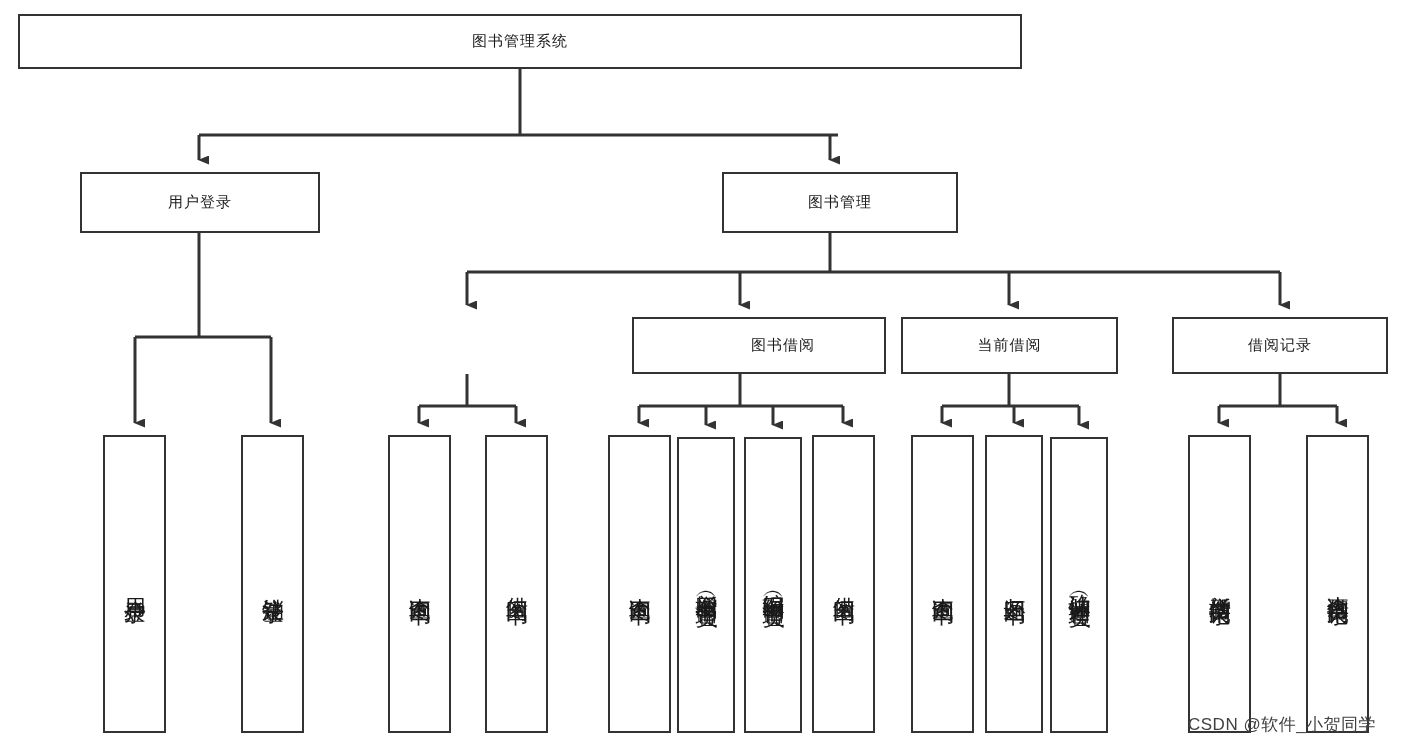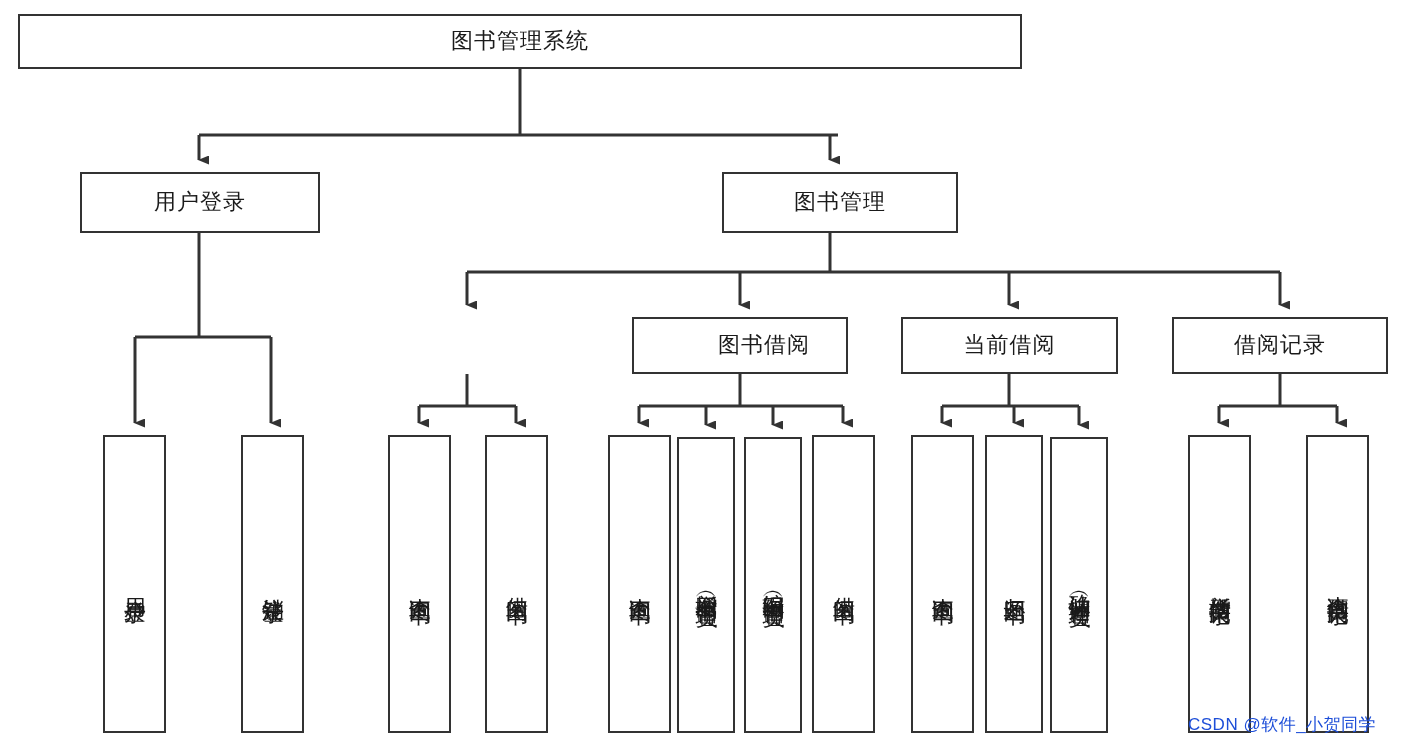--- a/index.html
+++ b/index.html
@@ -31,21 +31,21 @@
     position: absolute;
     box-sizing: border-box;
     border: 2.5px solid #333333;
     background: #ffffff;
     display: flex;
     align-items: center;
     justify-content: center;
     color: #1a1a1a;
   }
   .node.horiz {
-    font-size: 22px;
+    font-size: 15px;
     letter-spacing: 1px;
     line-height: 1.1;
   }
   .node.vert {
     writing-mode: vertical-rl;
     text-orientation: upright;
     font-size: 22px;
     line-height: 1.22;
     letter-spacing: 2px;
     padding: 6px 0;
@@ -54,21 +54,21 @@
   .node.vert .vlabel {
     writing-mode: vertical-rl;
     text-orientation: upright;
     display: block;
   }
   #watermark {
     position: absolute;
     left: 1188px;
     top: 713px;
     font-size: 17px;
-    color: #1d4ed8;
+    color: #404040;
     letter-spacing: 0.5px;
     white-space: nowrap;
     font-family: "Liberation Sans", "DejaVu Sans", sans-serif;
   }
 </style>
 </head>
 <body>
 
 <div id="diagram-root">
 
@@ -126,21 +126,21 @@
     <span>图书管理系统</span>
   </div>
 
   <div class="node horiz" style="left: 80px; top: 172px; width: 240px; height: 61px;">
     <span>用户登录</span>
   </div>
   <div class="node horiz" style="left: 712px; top: 172px; width: 236px; height: 61px; margin-left: 10px;">
     <span>图书管理</span>
   </div>
 
-  <div class="node horiz" style="left: 632px; top: 317px; width: 216px; height: 57px; padding-left: 48px;">
+  <div class="node horiz" style="left: 632px; top: 317px; width: 254px; height: 57px; padding-left: 48px;">
     <span>图书借阅</span>
   </div>
   <div class="node horiz" style="left: 901px; top: 317px; width: 217px; height: 57px;">
     <span>当前借阅</span>
   </div>
   <div class="node horiz" style="left: 1172px; top: 317px; width: 216px; height: 57px;">
     <span>借阅记录</span>
   </div>
 
   <div class="node vert" style="left: 103px; top: 435px; width: 63px; height: 298px;">

